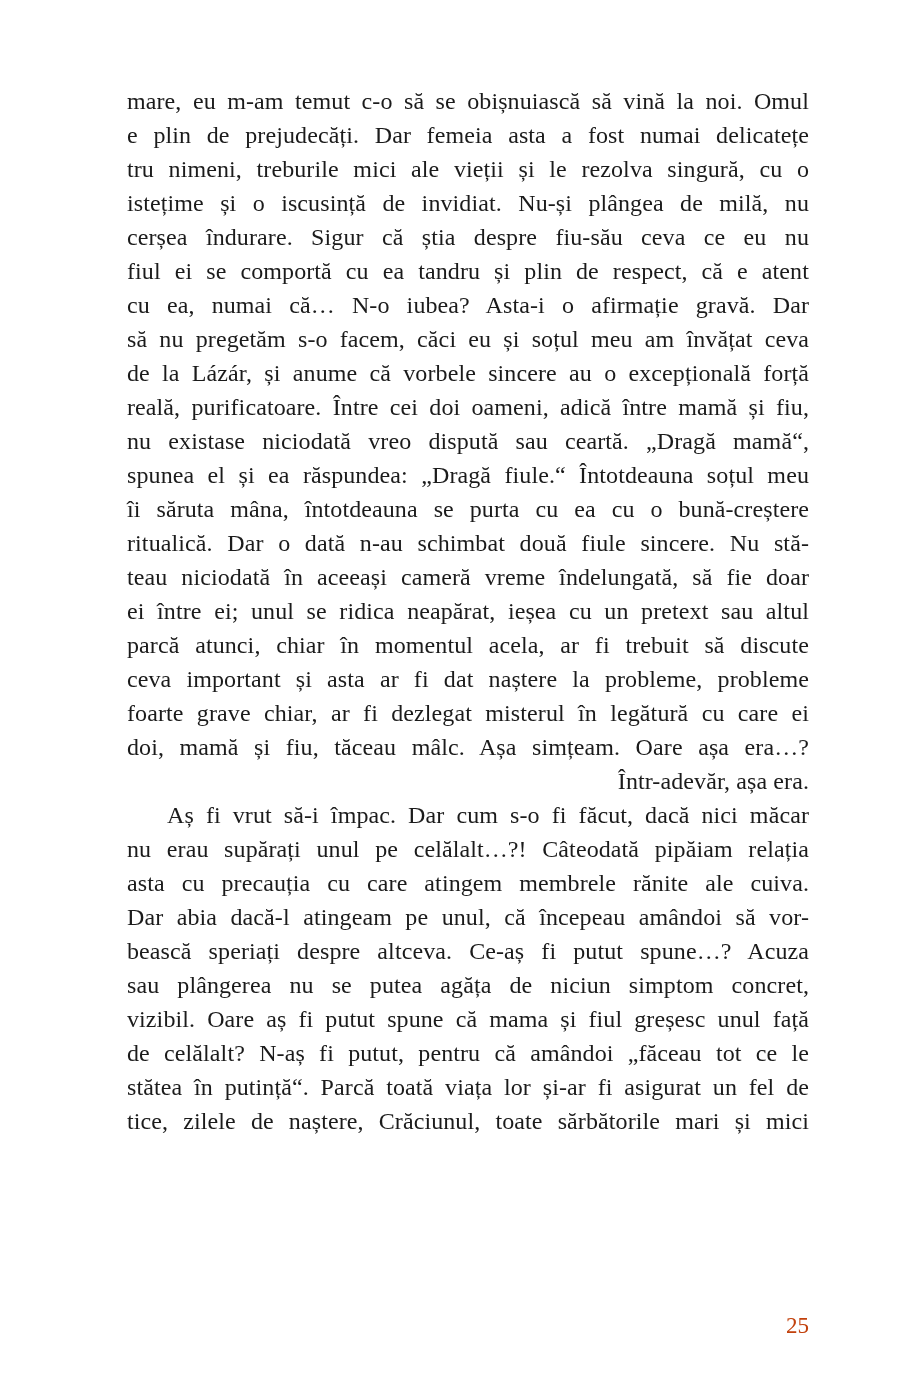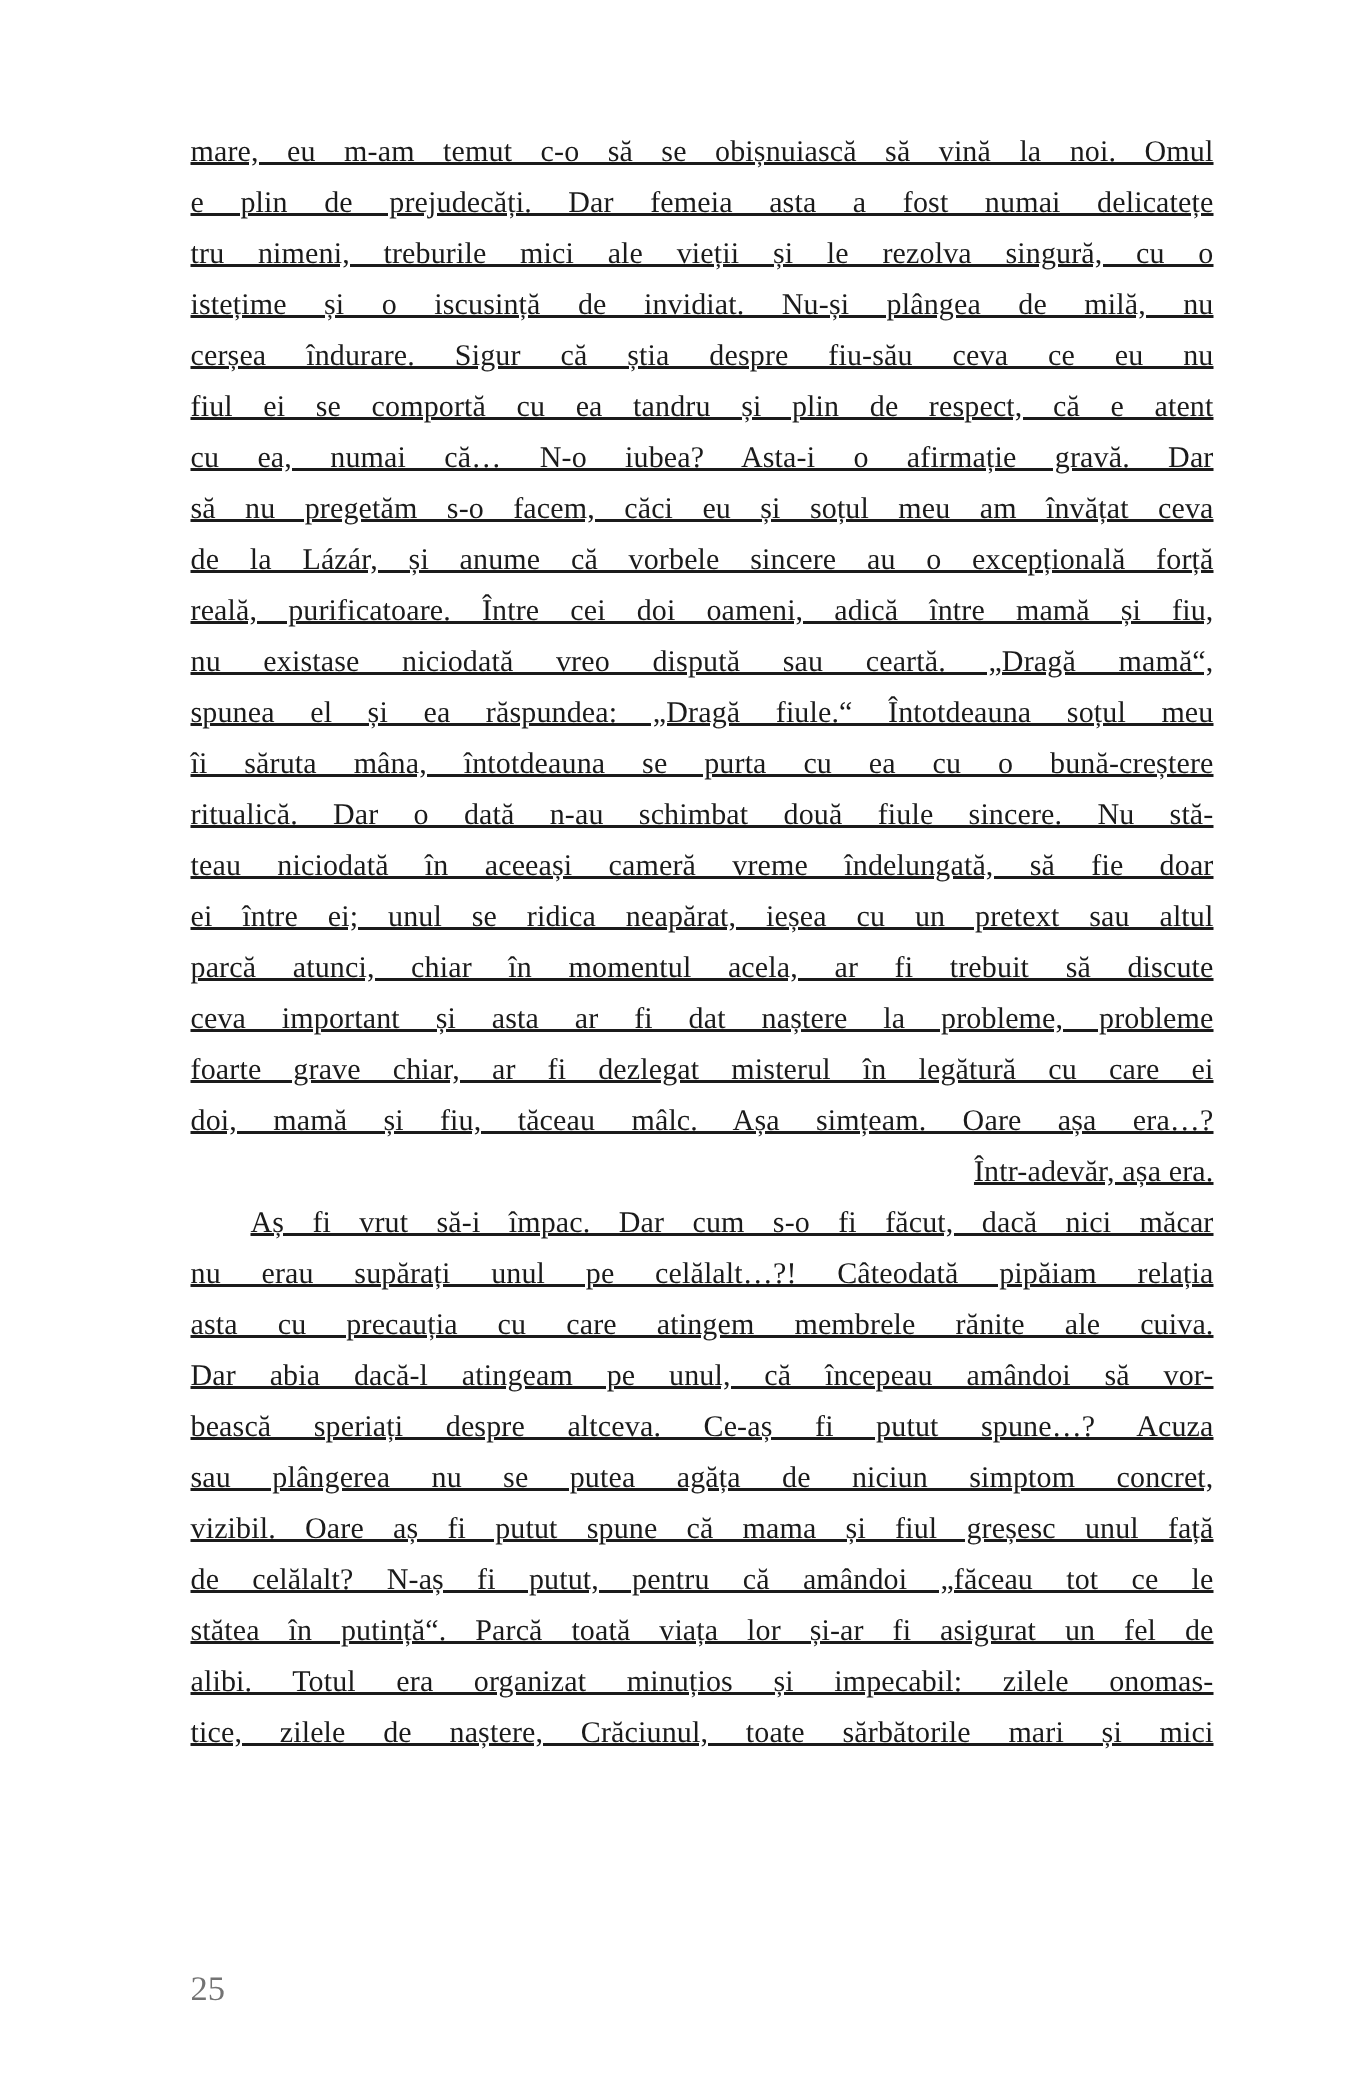--- a/index.html
+++ b/index.html
@@ -18,47 +18,46 @@
   .page {
     position: absolute;
     inset: 0;
     background: #ffffff;
   }
   .text-block {
     position: absolute;
     left: 127px;
     top: 84px;
     width: 682px;
-    font-size: 20px;
+    font-size: 24px;
     line-height: 34px;
     letter-spacing: 0.1px;
-    text-decoration: underline;
   }
   .line {
     width: 100%;
   }
   .line.j {
     text-align: justify;
     text-align-last: justify;
   }
   .line.end {
     text-align: right;
   }
   .line.indent {
     text-indent: 40px;
   }
   .folio {
     position: absolute;
     left: 127px;
     top: 1311px;
     width: 682px;
-    text-align: left;
+    text-align: right;
     font-size: 23px;
     line-height: 30px;
-    color: #737373;
+    color: #c2410c;
   }
 </style>
 </head>
 <body>
 
 <div class="page">
 
   <div class="text-block">
     <div class="line j" style="">mare, eu m-am temut c-o să se obișnuiască să vină la noi. Omul</div>
     <div class="line j" style="">e plin de prejudecăți. Dar femeia asta a fost numai delicatețe</div>
@@ -83,19 +82,18 @@
     <div class="line end">Într-adevăr, așa era.</div>
     <div class="line j indent" style="">Aș fi vrut să-i împac. Dar cum s-o fi făcut, dacă nici măcar</div>
     <div class="line j" style="">nu erau supărați unul pe celălalt…?! Câteodată pipăiam relația</div>
     <div class="line j" style="">asta cu precauția cu care atingem membrele rănite ale cuiva.</div>
     <div class="line j" style="">Dar abia dacă-l atingeam pe unul, că începeau amândoi să vor-</div>
     <div class="line j" style="">bească speriați despre altceva. Ce-aș fi putut spune…? Acuza</div>
     <div class="line j" style="">sau plângerea nu se putea agăța de niciun simptom concret,</div>
     <div class="line j" style="">vizibil. Oare aș fi putut spune că mama și fiul greșesc unul față</div>
     <div class="line j" style="">de celălalt? N-aș fi putut, pentru că amândoi „făceau tot ce le</div>
     <div class="line j" style="">stătea în putință“. Parcă toată viața lor și-ar fi asigurat un fel de</div>
-    <div class="line j" style="">alibi. Totul era organizat minuțios și impecabil: zilele onomas-</div>
     <div class="line j" style="">tice, zilele de naștere, Crăciunul, toate sărbătorile mari și mici</div>
   </div>
 
   <div class="folio">25</div>
 
 </div>
 
 </body></html>

